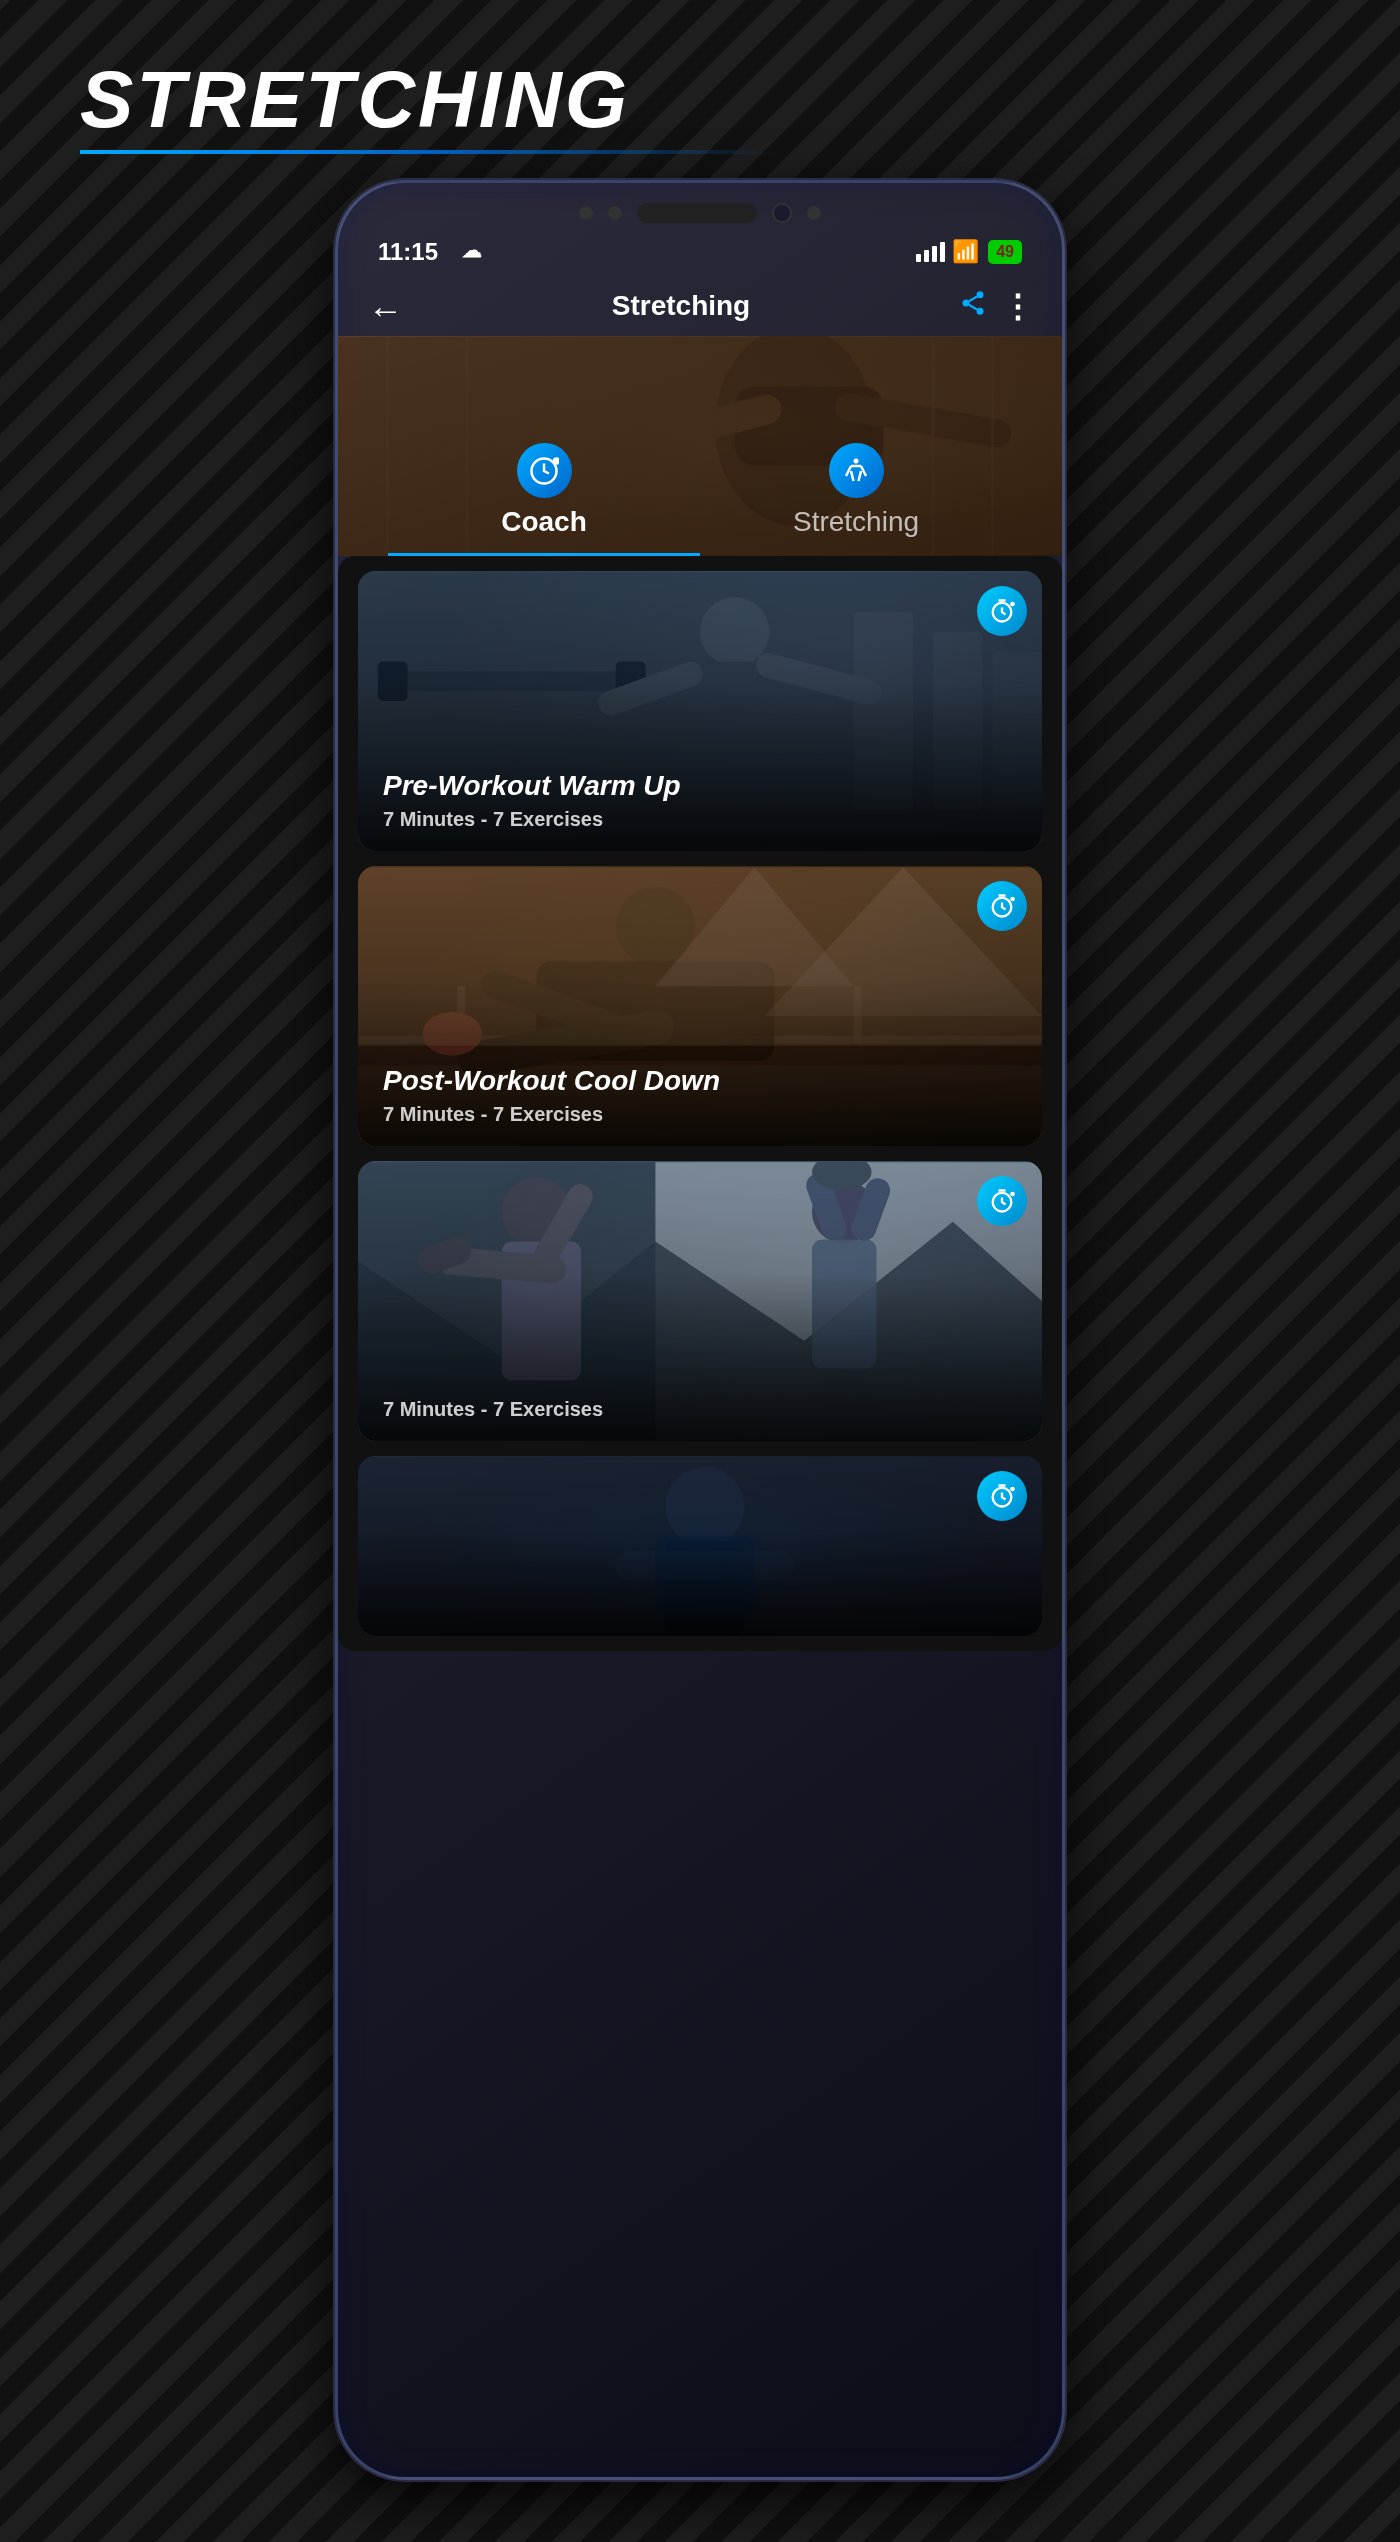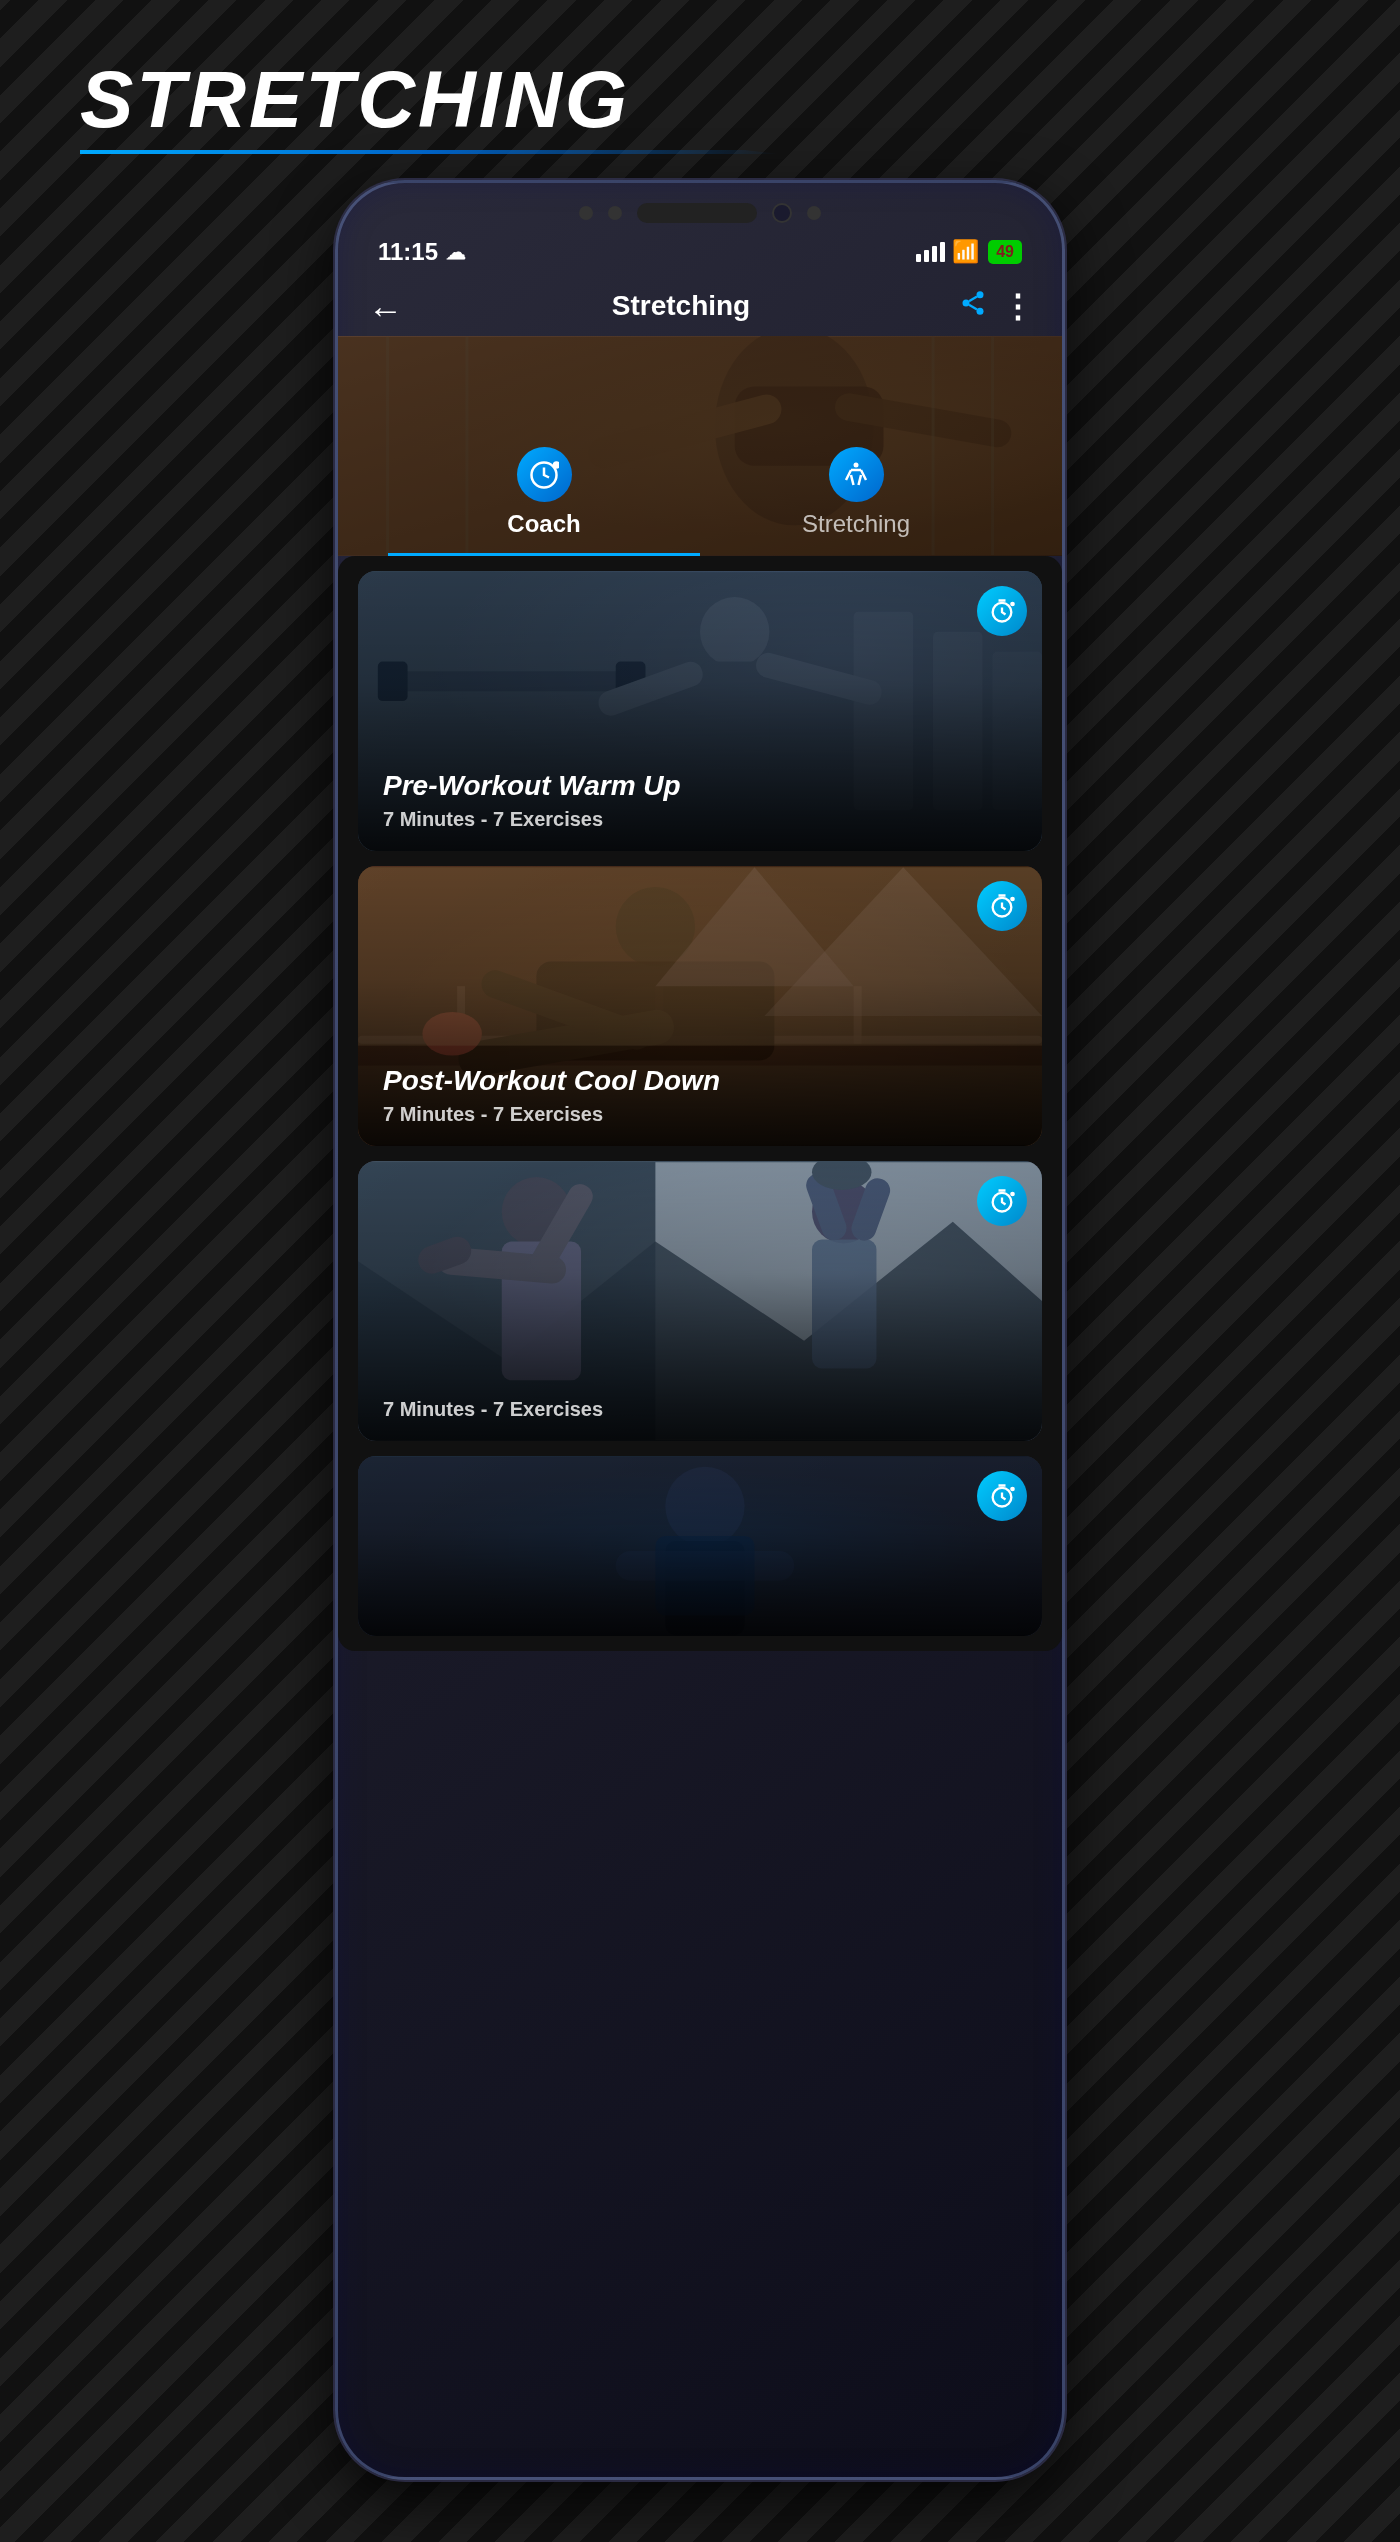--- a/index.html
+++ b/index.html
@@ -131,22 +131,22 @@
       justify-content: space-between;
       align-items: center;
       padding: 5px 40px 10px;
       color: white;
       font-size: 22px;
       font-weight: bold;
     }
 
     .status-left {
       display: flex;
-      align-items: center;
-      gap: 8px;
+      align-items: flex-start;
+      gap: 24px;
     }
 
     .status-time {
       font-size: 24px;
       font-weight: bold;
     }
 
     .cloud-icon {
       font-size: 20px;
     }
@@ -262,21 +262,21 @@
       border-radius: 50%;
       background: linear-gradient(135deg, #00aaff, #0066cc);
       display: flex;
       align-items: center;
       justify-content: center;
       margin-bottom: 8px;
       font-size: 26px;
     }
 
     .tab-label {
-      font-size: 24px;
+      font-size: 28px;
       color: rgba(255,255,255,0.7);
     }
 
     .tab-item.active .tab-label {
       color: white;
       font-weight: bold;
     }
 
     .tab-item.active {
       border-bottom: 3px solid #00aaff;

